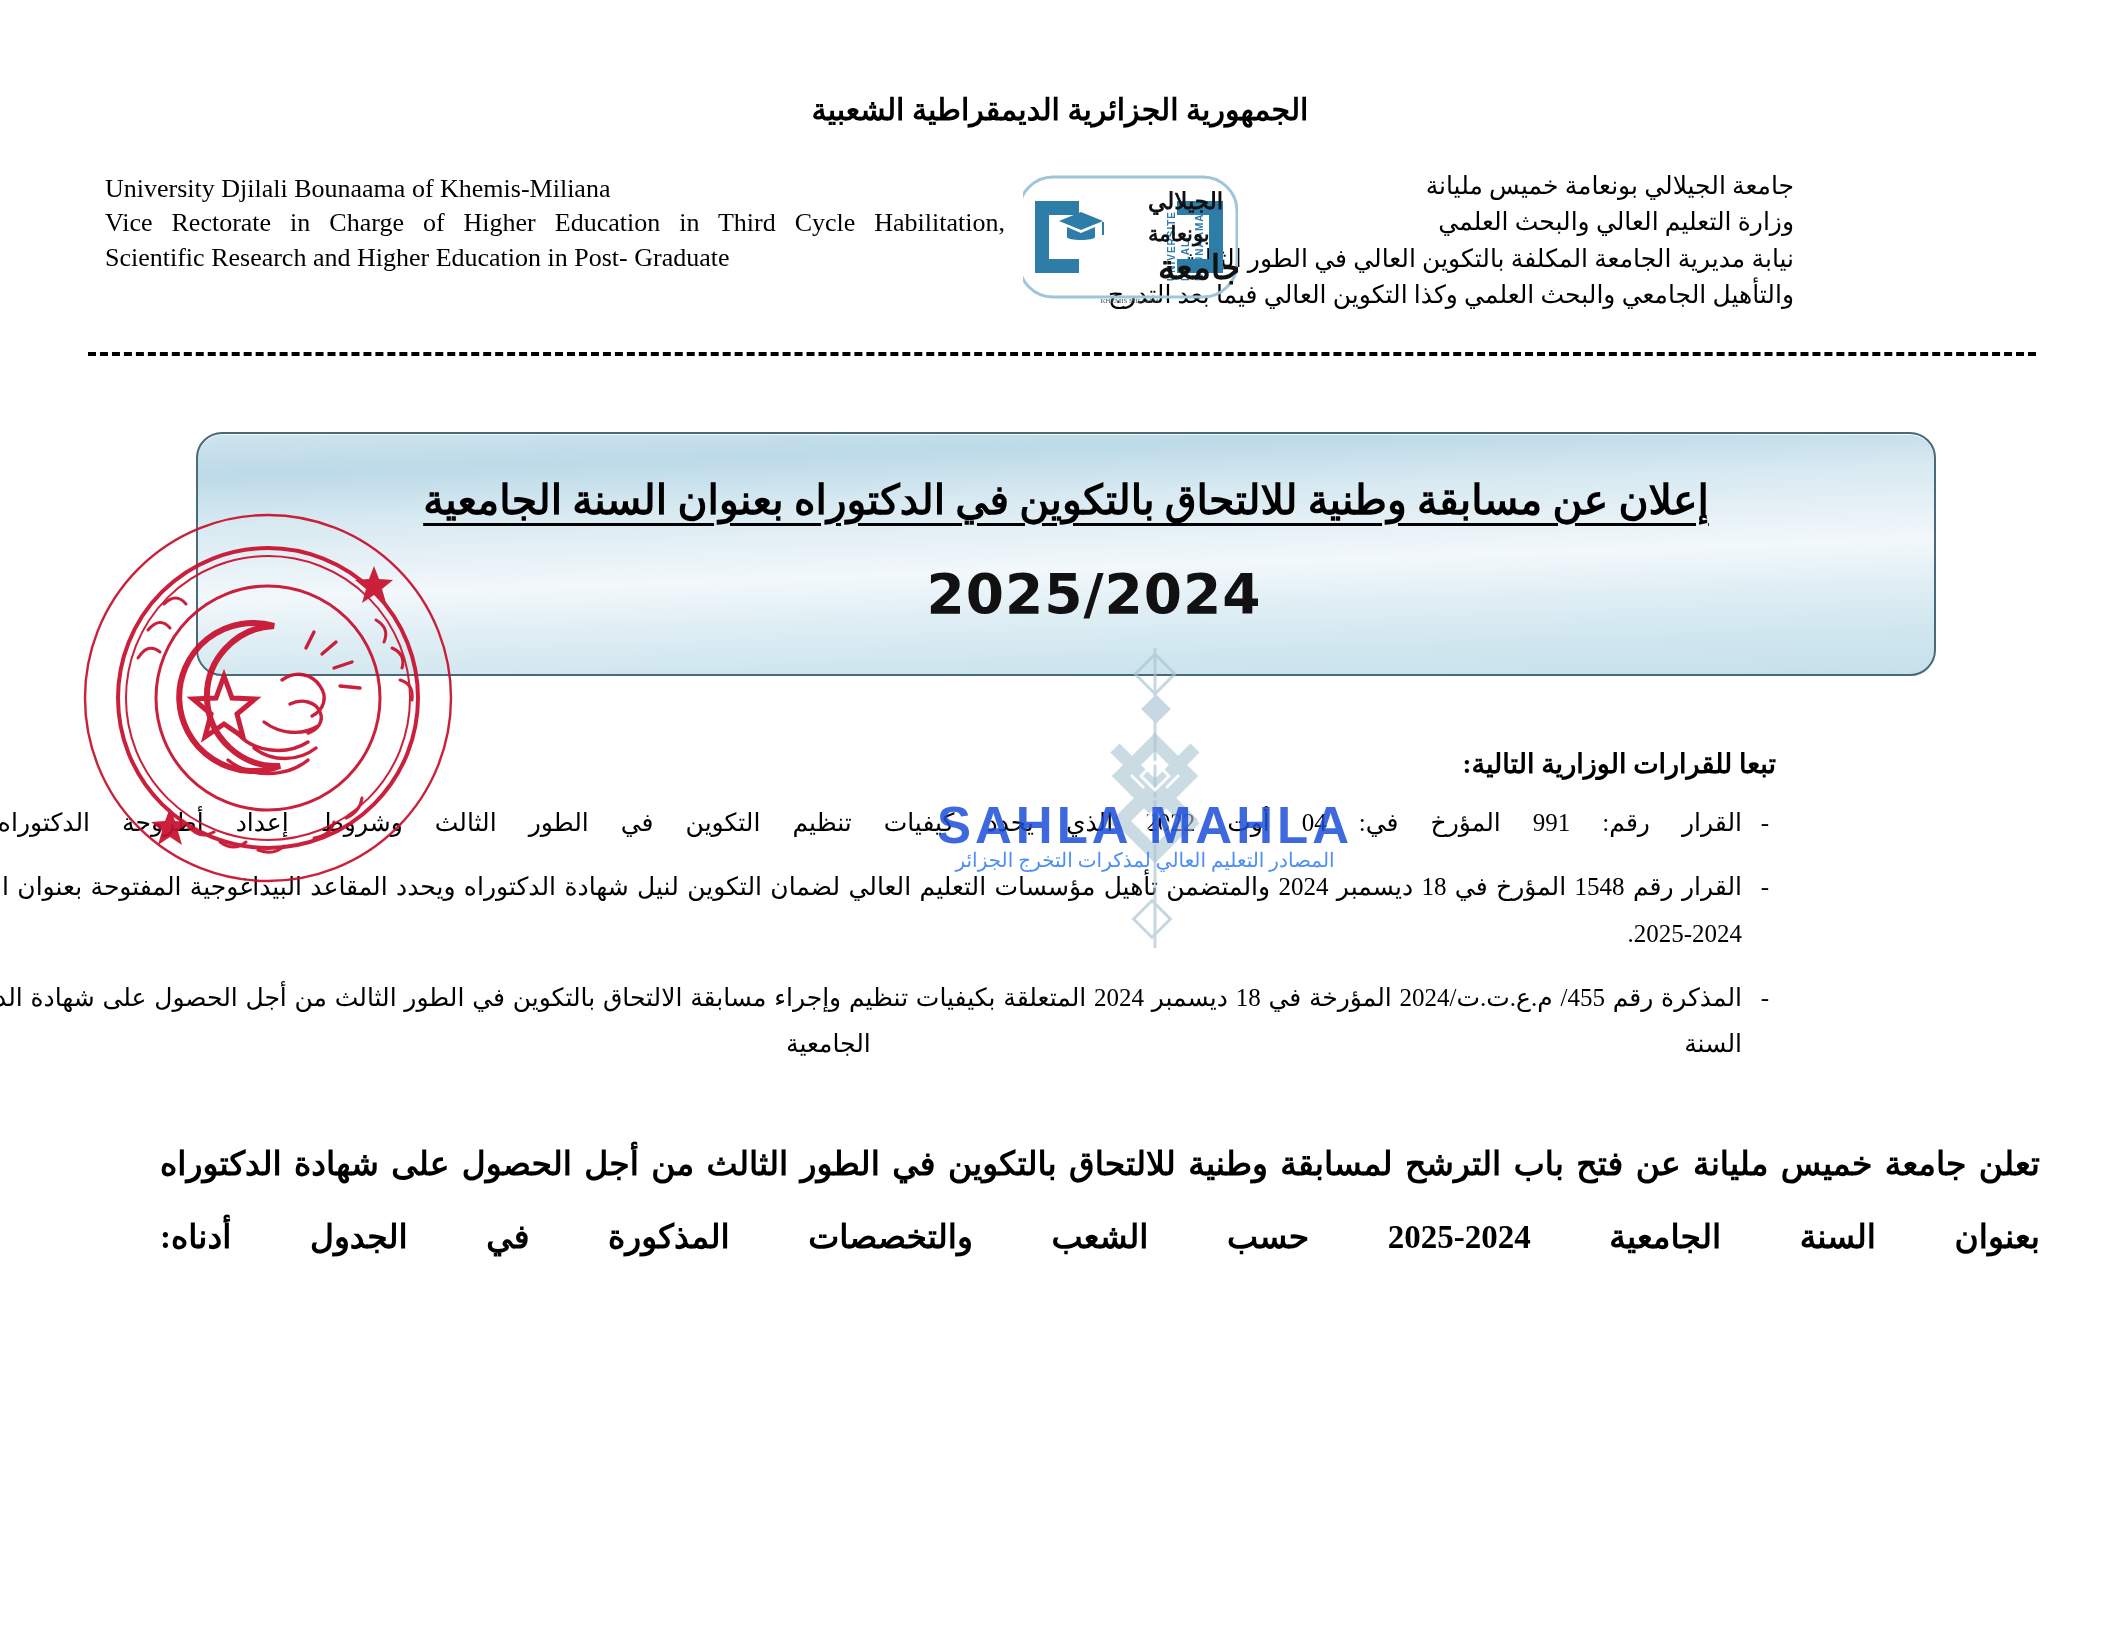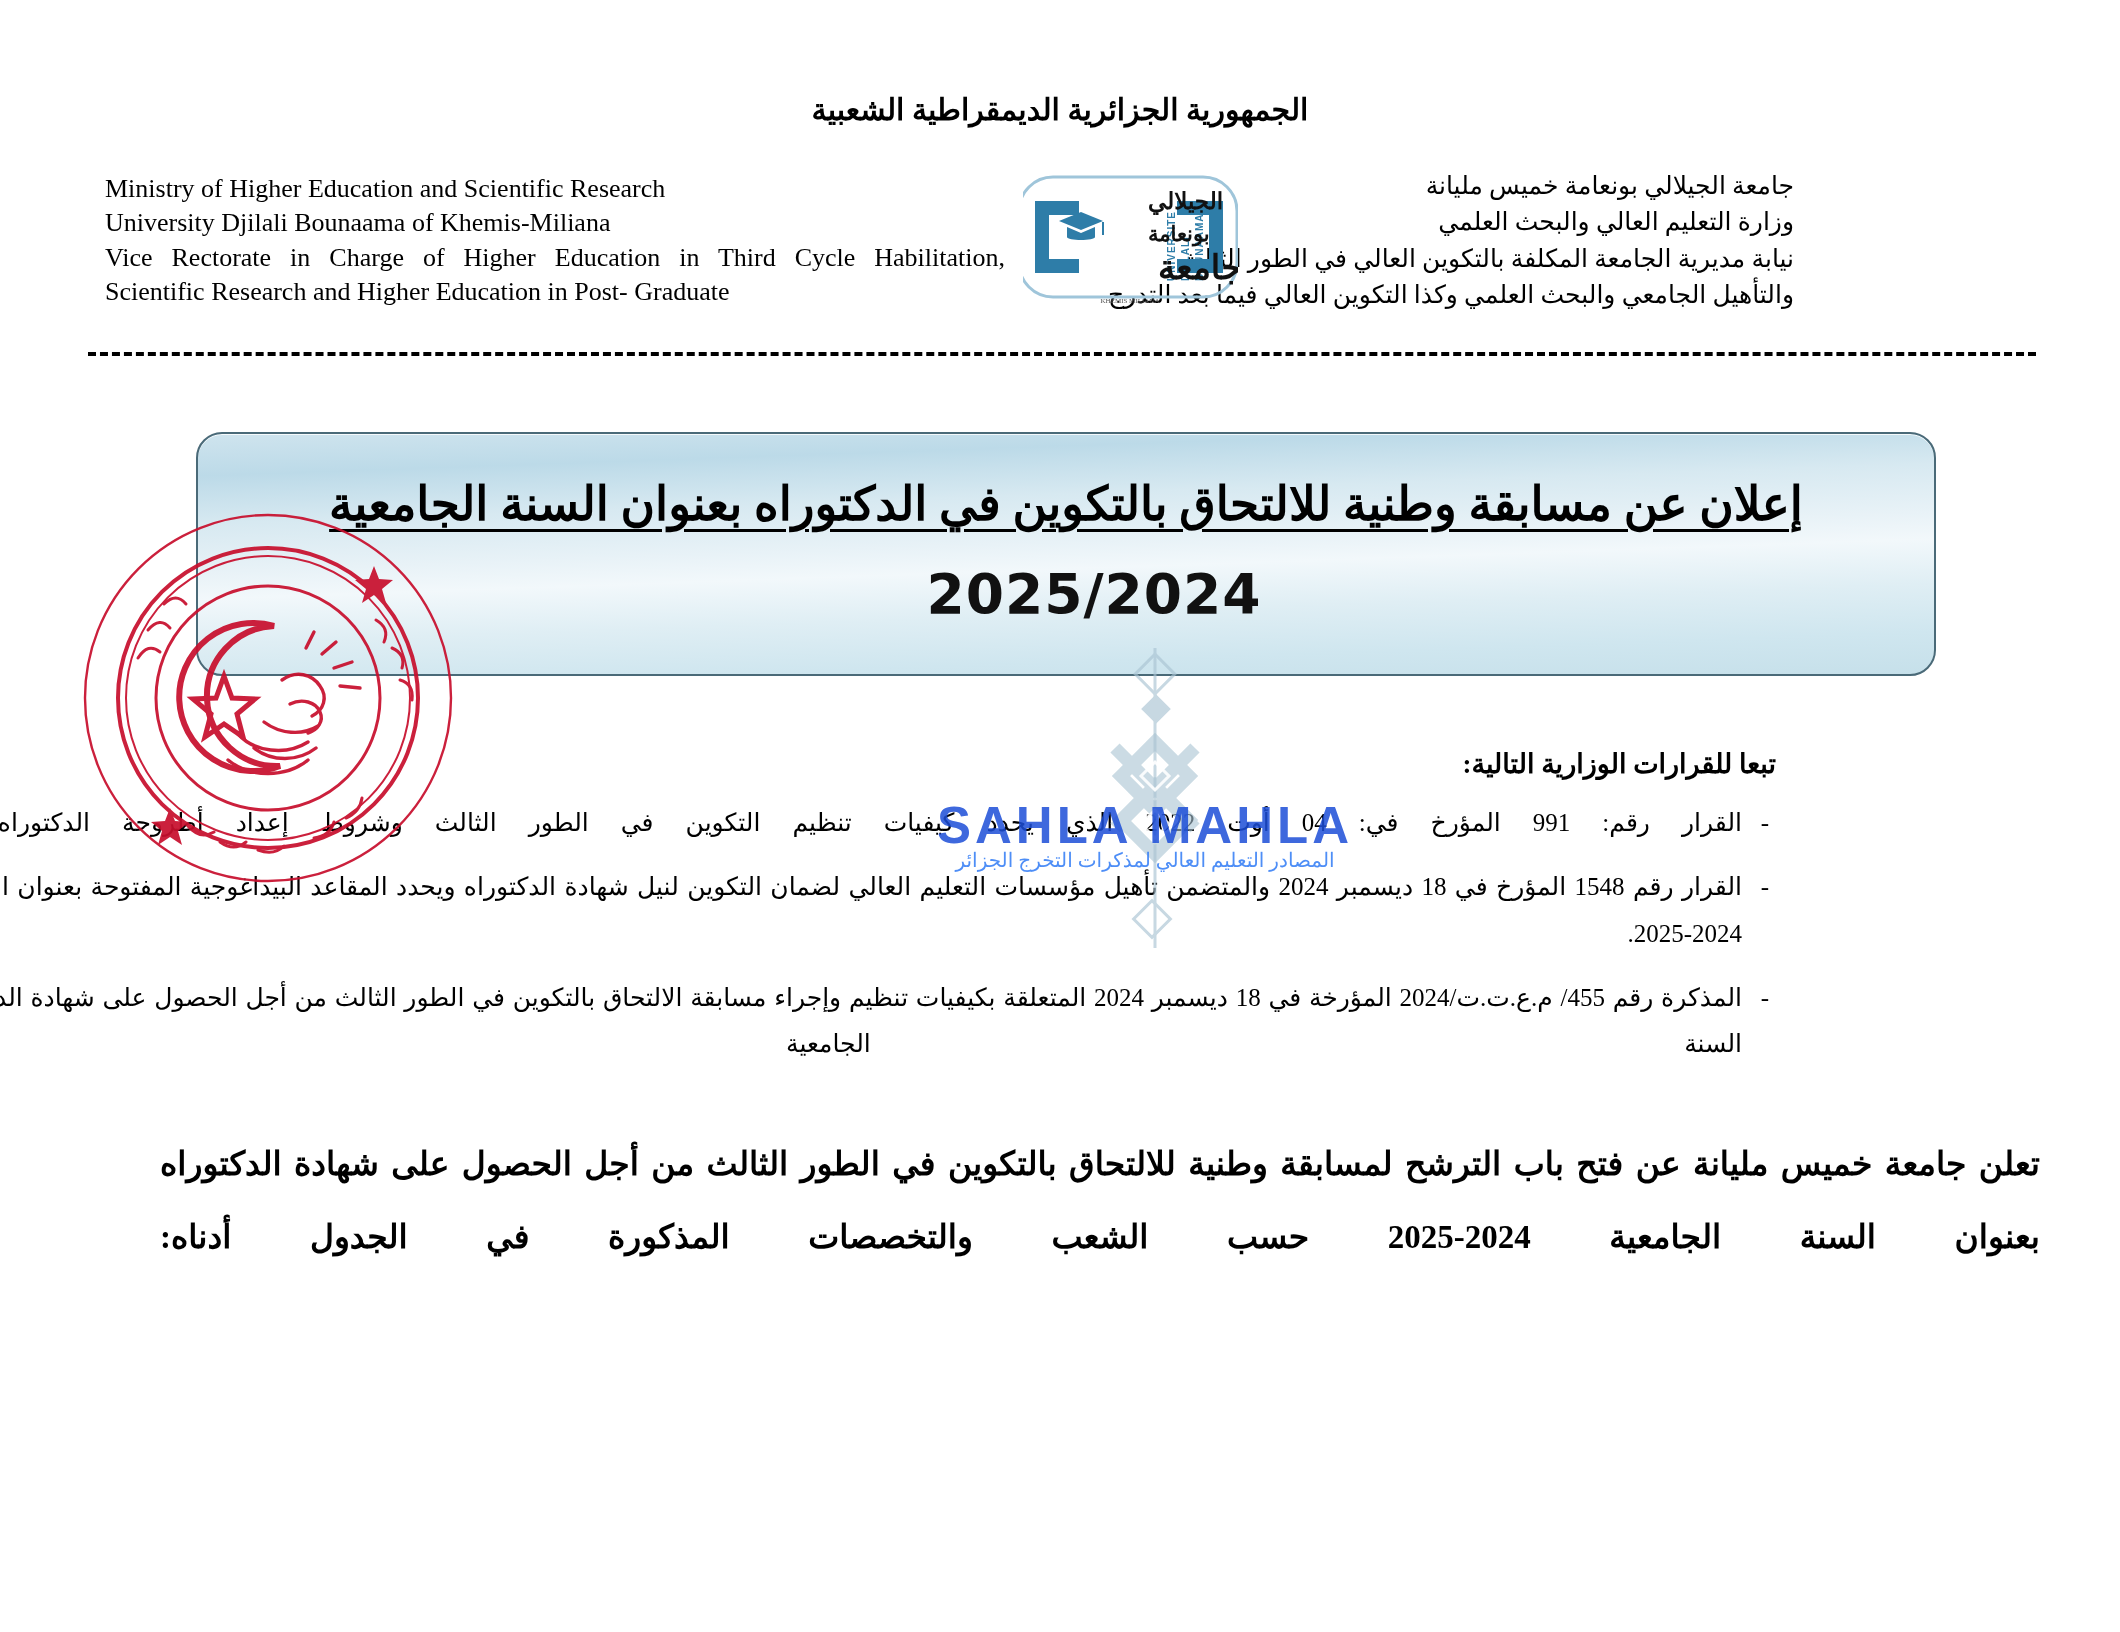--- a/index.html
+++ b/index.html
@@ -110,21 +110,21 @@
   }
   .banner-title {
     position: absolute;
     top: 42px;
     left: 0;
     width: 1736px;
     text-align: center;
     direction: rtl;
     font-family: "Liberation Serif", "DejaVu Serif", serif;
     font-weight: bold;
-    font-size: 47px;
+    font-size: 41px;
     color: #000;
     text-decoration: underline;
     text-underline-offset: 9px;
     text-decoration-thickness: 3px;
   }
   .banner-year {
     position: absolute;
     top: 128px;
     left: 0;
     width: 1736px;
@@ -236,21 +236,20 @@
   }
 </style>
 </head>
 <body>
 
 <div class="page">
 
   <div class="republic-title">الجمهورية الجزائرية الديمقراطية الشعبية</div>
 
   <div class="head-en">
-    <div>Ministry of Higher Education and Scientific Research</div>
     <div>University Djilali Bounaama of Khemis-Miliana</div>
     <div class="justified">Vice Rectorate in Charge of Higher Education in Third Cycle Habilitation,</div>
     <div>Scientific Research and Higher Education in Post- Graduate</div>
   </div>
 
   <div class="head-ar">
     <div>جامعة الجيلالي بونعامة خميس مليانة</div>
     <div>وزارة التعليم العالي والبحث العلمي</div>
     <div>نيابة مديرية الجامعة المكلفة بالتكوين العالي في الطور الثالث</div>
     <div>والتأهيل الجامعي والبحث العلمي وكذا التكوين العالي فيما بعد التدرج</div>

